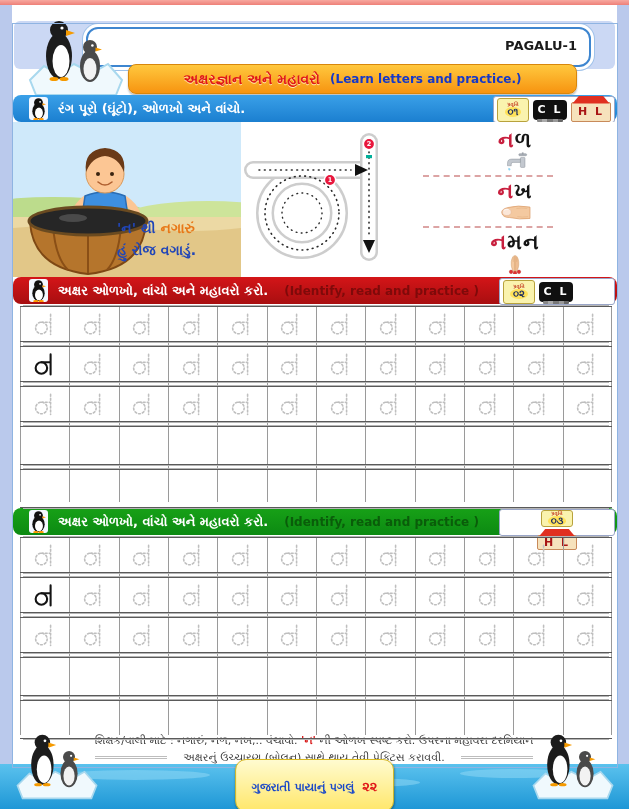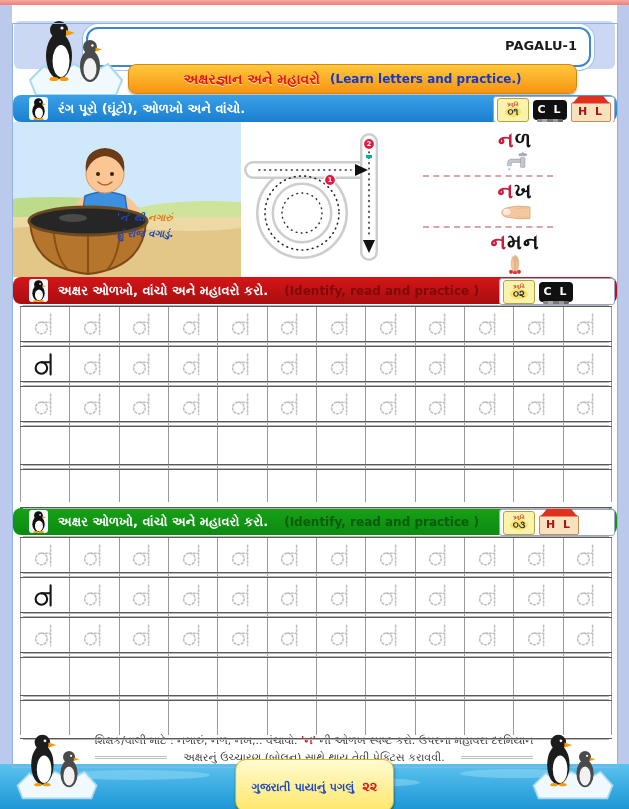--- a/index.html
+++ b/index.html
@@ -30,38 +30,38 @@
   .bar.red{top:277px;background:linear-gradient(#d41518,#a80e10);}
   .bar.green{top:508px;background:linear-gradient(#17a117,#0c8a12);}
   .bar .peng{margin-left:16px;width:17px;height:23px;background:#f4f8ff;border-radius:3px;padding:0 1px;flex:0 0 auto;}
   .bar .guj{margin-left:10px;font-size:13px;font-weight:bold;color:#fff;white-space:nowrap;}
   .bar .eng{margin-left:16px;font-size:12px;font-weight:bold;white-space:nowrap;}
   .bar.blue .eng{color:#eef4ff;}
   .bar.red .eng{color:#7e0a0a;}
   .bar.green .eng{color:#0a5c0a;}
   .badge-box{position:absolute;top:1px;right:2px;height:25px;background:#fff;border:1px solid #9aa6c8;border-radius:3px;
              display:flex;align-items:center;gap:4px;padding:0 3px;}
-  .bar.red .badge-box{width:108px;} .bar.green .badge-box{width:108px;}
+  .bar.red .badge-box{width:108px;} .bar.green .badge-box{width:108px;flex-direction:column;}
   .act-badge{width:30px;height:22px;background:#faf3ae;border:1px solid #b8a23c;border-radius:3px;
              display:flex;flex-direction:column;align-items:center;justify-content:center;line-height:1;}
   .act-label{font-size:5px;font-weight:bold;color:#c03018;}
   .act-num{font-size:10px;font-weight:bold;color:#203060;background:#ffe25a;border-radius:50%;padding:0 3px;}
   .cl-badge{width:34px;height:20px;background:#101010;border-radius:4px;color:#fff;font-size:11px;font-weight:bold;
             display:flex;align-items:center;justify-content:center;letter-spacing:2px;position:relative;}
   .cl-badge .crayons{position:absolute;bottom:-2px;left:4px;right:4px;height:3px;
             background:linear-gradient(90deg,#888 0 20%,#aaa 20% 40%,#777 40% 60%,#999 60% 80%,#666 80%);border-radius:1px;}
   .hl-badge{width:38px;height:18px;background:#f6e2bc;border:1px solid #c88a5a;border-radius:2px;margin-top:4px;
             display:flex;align-items:center;justify-content:center;font-size:11px;font-weight:800;color:#a81414;
             letter-spacing:2px;position:relative;}
   .hl-badge .roof{position:absolute;left:-2px;right:-2px;top:-7px;height:8px;background:#e03020;
             clip-path:polygon(6% 100%,22% 0,78% 0,94% 100%);}
   
   .illus{position:absolute;left:13px;top:122px;width:604px;height:155px;background:#fff;}
   .scene{position:absolute;left:0;top:0;width:228px;height:155px;overflow:hidden;}
-  .rhyme{position:absolute;left:104px;top:88px;width:140px;line-height:1.55;font-size:10px;font-weight:bold;font-style:italic;}
+  .rhyme{position:absolute;left:104px;top:96px;width:140px;line-height:1.55;font-size:14px;font-weight:bold;}
   .rhyme .b{color:#2146b8;} .rhyme .o{color:#e87818;}
   .trace{position:absolute;left:218px;top:6px;width:160px;height:145px;}
   .words{position:absolute;left:404px;top:6px;width:196px;height:146px;display:flex;flex-direction:column;justify-content:space-between;}
   .wrow{display:flex;align-items:center;height:44px;flex-direction:column;}
   .word{width:88px;text-align:center;font-size:21px;font-weight:bold;color:#141414;letter-spacing:1px;}
   .word .wf{color:#c81f3e;}
   .wimg{width:90px;height:42px;}
   .wsep{border-bottom:2px dashed #dca4a4;width:130px;margin:1px 0 1px 6px;}
   
   .grid{position:absolute;left:20px;width:592px;}

